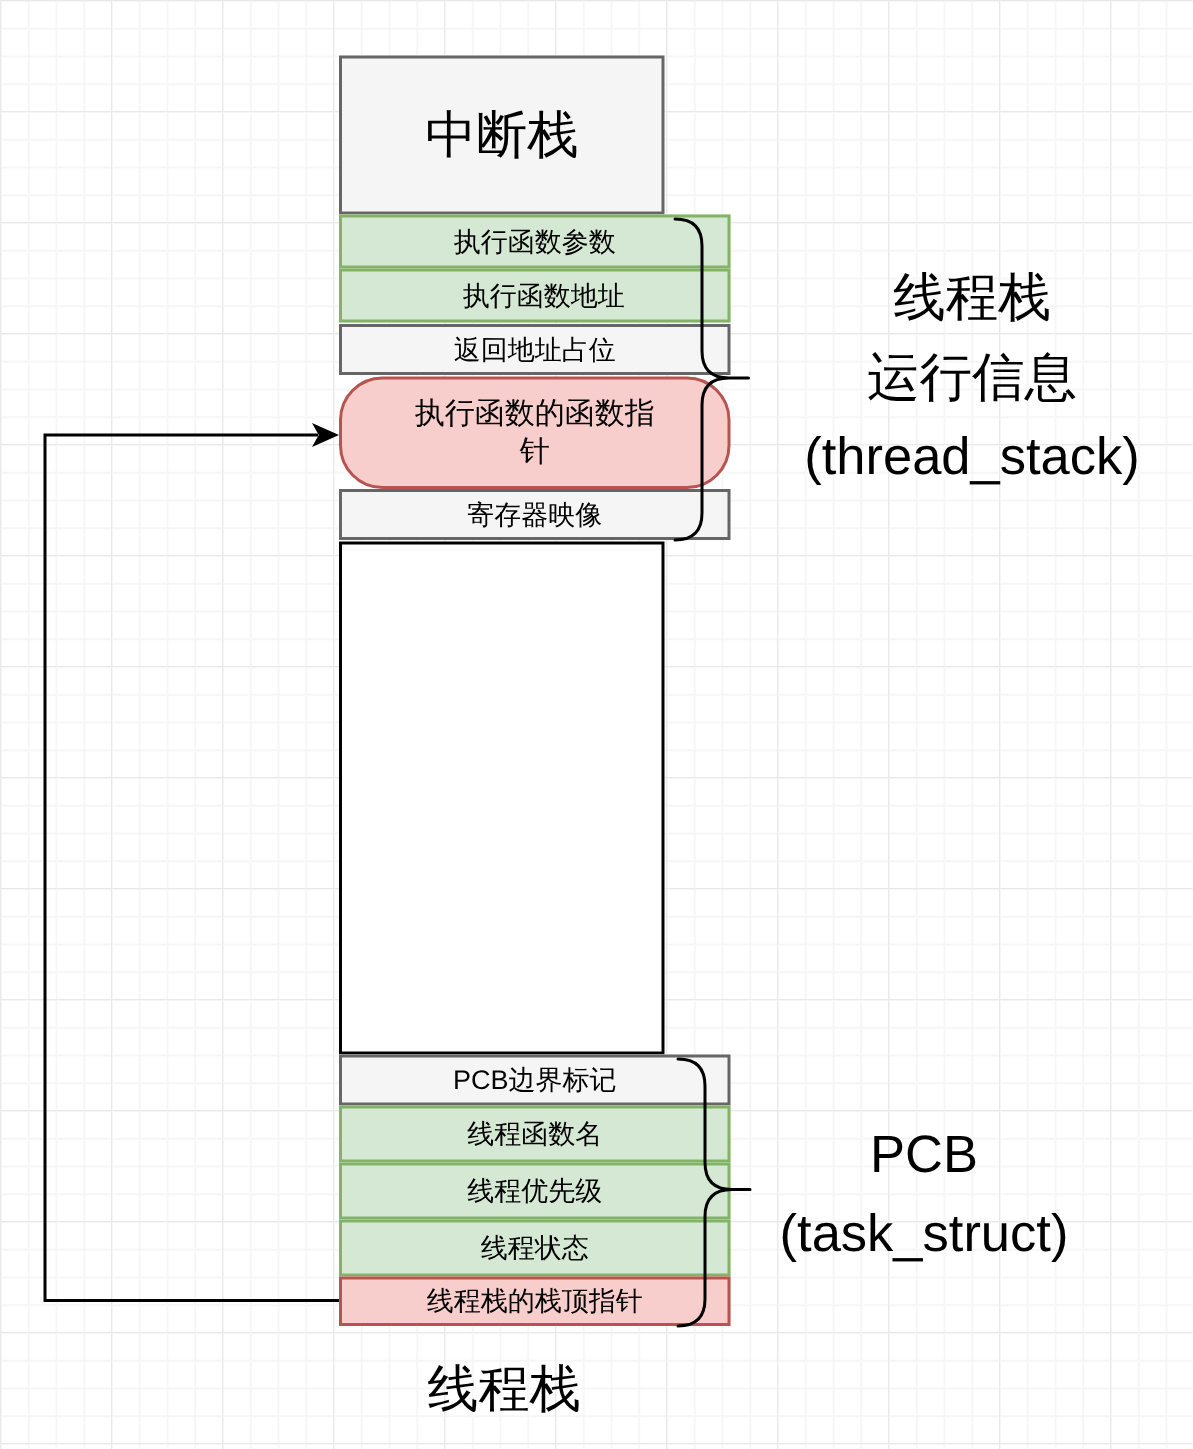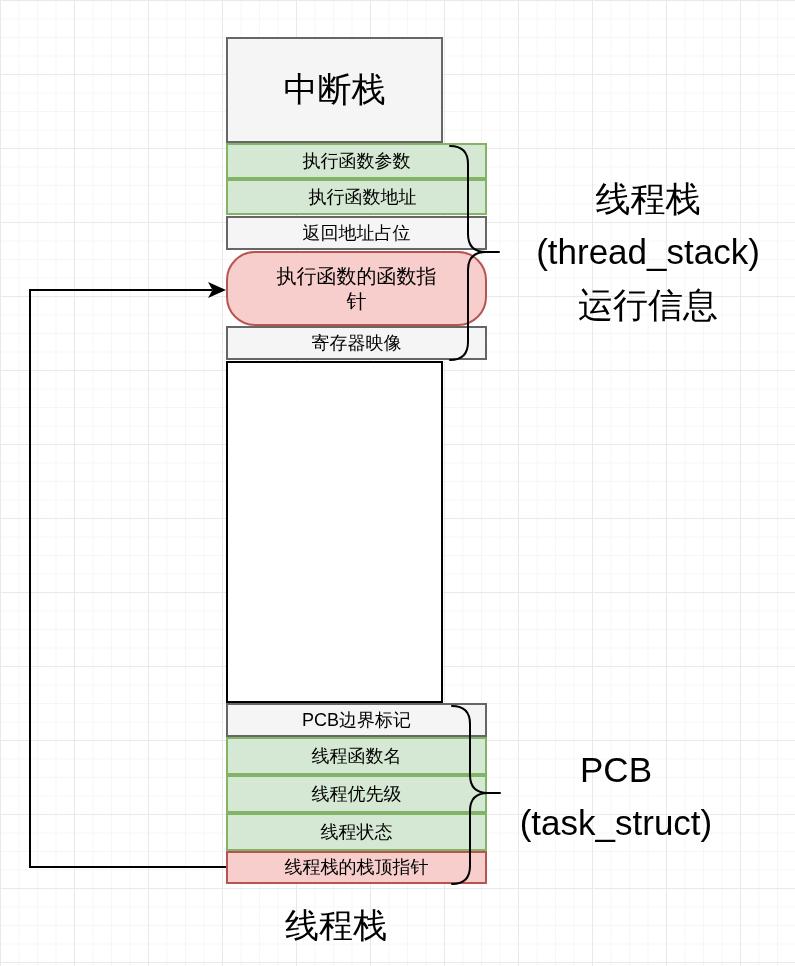--- a/index.html
+++ b/index.html
@@ -121,22 +121,22 @@
     <path d="M226,867 L30,867 L30,290 L212,290" stroke="#000000" stroke-width="2" fill="none"></path>
     <path d="M226,290 L208,282 L212.5,290 L208,298 Z" fill="#000000"></path>
 
     <path d="M450,146 Q468,146 468,164 L468,234 Q468,252 486,252 Q468,252 468,270 L468,342 Q468,360 450,360 M486,252 L499,252" stroke="#000000" stroke-width="2" fill="none" stroke-linecap="round"></path>
 
     <path d="M452,706 Q470,706 470,724 L470,775 Q470,793 488,793 Q470,793 470,811 L470,866 Q470,884 452,884 M488,793 L500,793" stroke="#000000" stroke-width="2" fill="none" stroke-linecap="round"></path>
   </svg>
 
   <div class="annotation annotation-thread">
     <div>线程栈</div>
+    <div>运行信息</div>
     <div>(thread_stack)</div>
-    <div>运行信息</div>
   </div>
 
   <div class="annotation annotation-pcb">
     <div>PCB</div>
     <div>(task_struct)</div>
   </div>
 
   <div class="bottom-caption">线程栈</div>
 
 </div>

